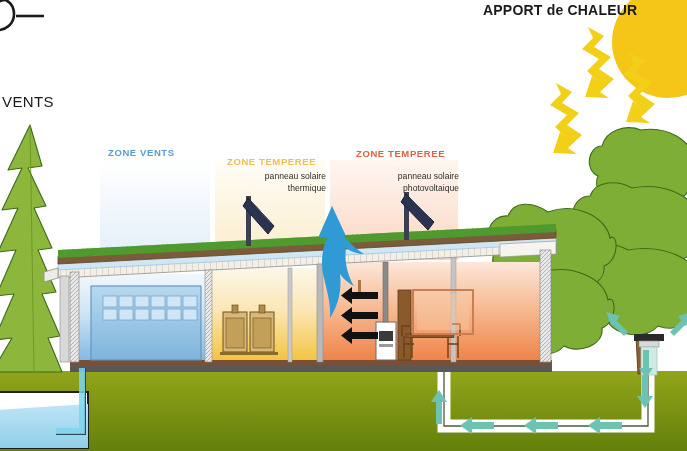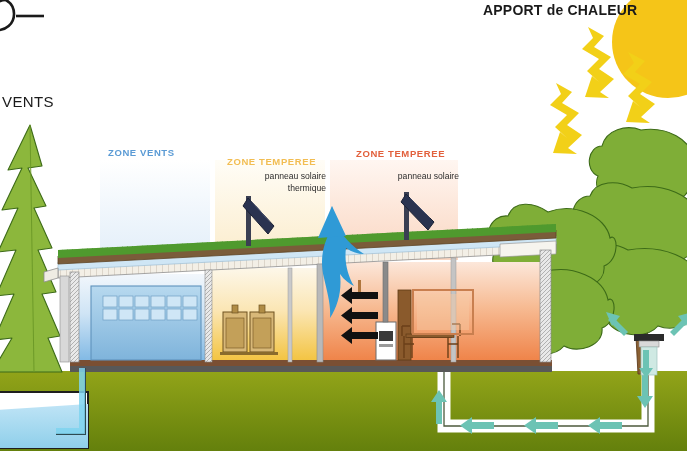--- a/index.html
+++ b/index.html
@@ -312,15 +312,16 @@
   <div class="lbl zone-cap zone-temperee">ZONE TEMPEREE</div>
   <div class="lbl zone-cap zone-chauffee">ZONE TEMPEREE</div>
 
   <div class="lbl panel-cap cap-therm">
     <div>panneau solaire</div>
     <div>thermique</div>
   </div>
 
   <div class="lbl panel-cap cap-pv">
     <div>panneau solaire</div>
+    <div>photovoltaique</div>
   </div>
 
 </div>
 
 </body></html>

